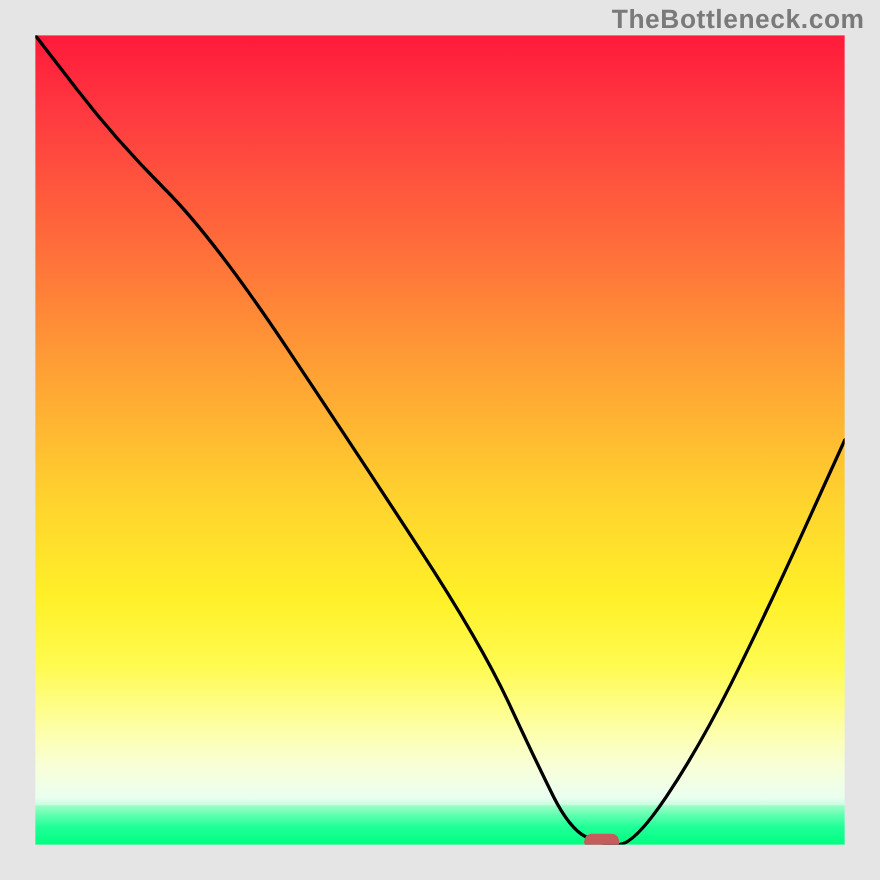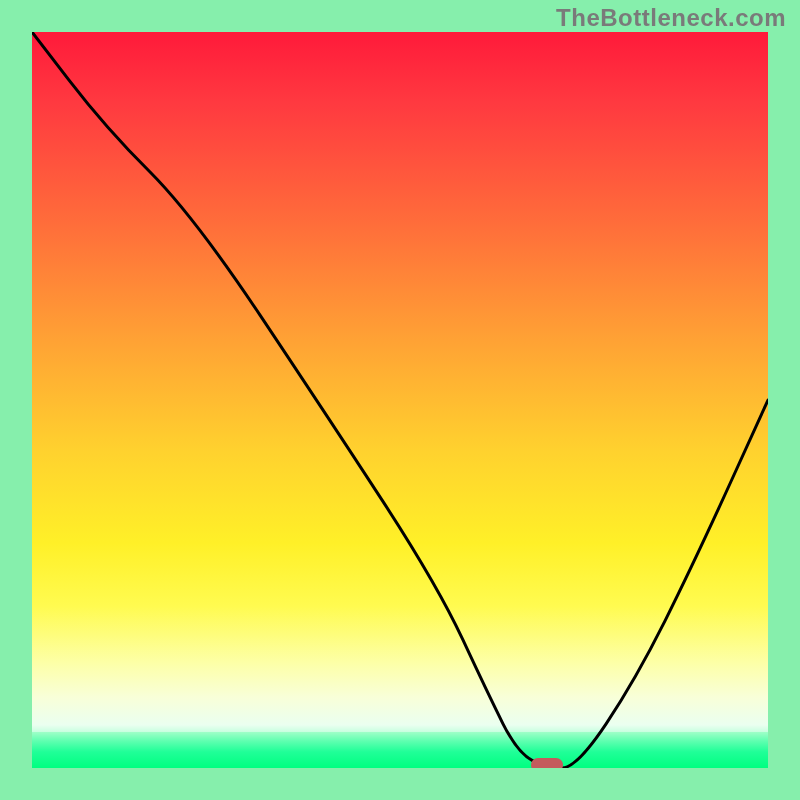--- a/index.html
+++ b/index.html
@@ -1,21 +1,21 @@
 <!DOCTYPE html>
 <html><head>
 <meta charset="utf-8">
 <style>
   * { margin: 0; padding: 0; box-sizing: border-box; }
   html, body { width: 800px; height: 800px; overflow: hidden; background: #000; }
   .frame {
     position: relative;
     width: 800px;
     height: 800px;
-    background: #86efac;
+    background: #e5e5e5;
   }
   .watermark {
     position: absolute;
     top: 4px;
     right: 14px;
     font-family: Arial, Helvetica, sans-serif;
     font-size: 24px;
     font-weight: 600;
     color: #7a7a7a;
     letter-spacing: 0.5px;

